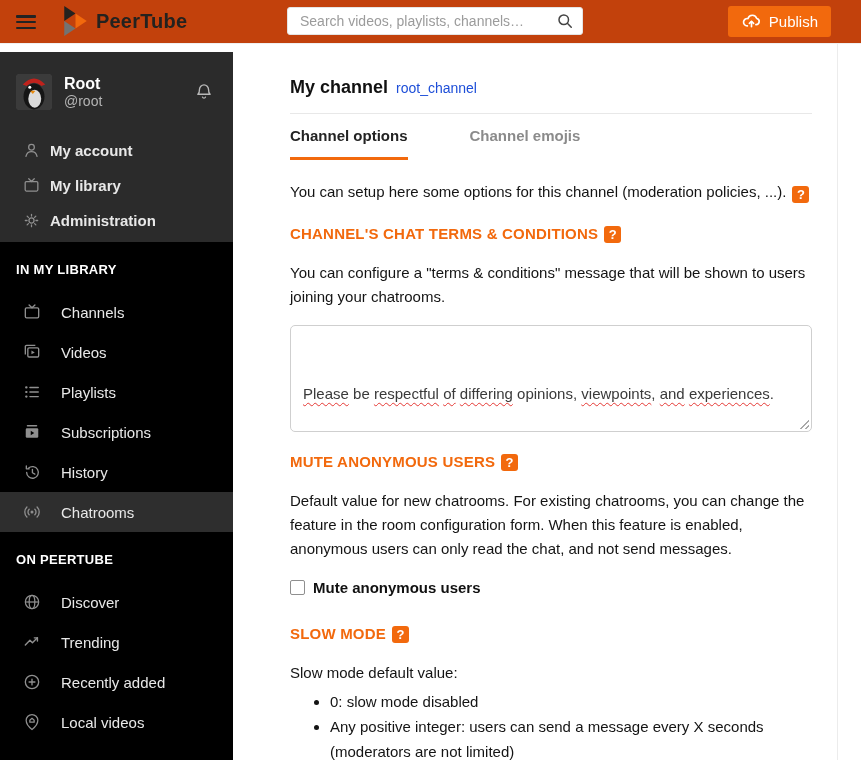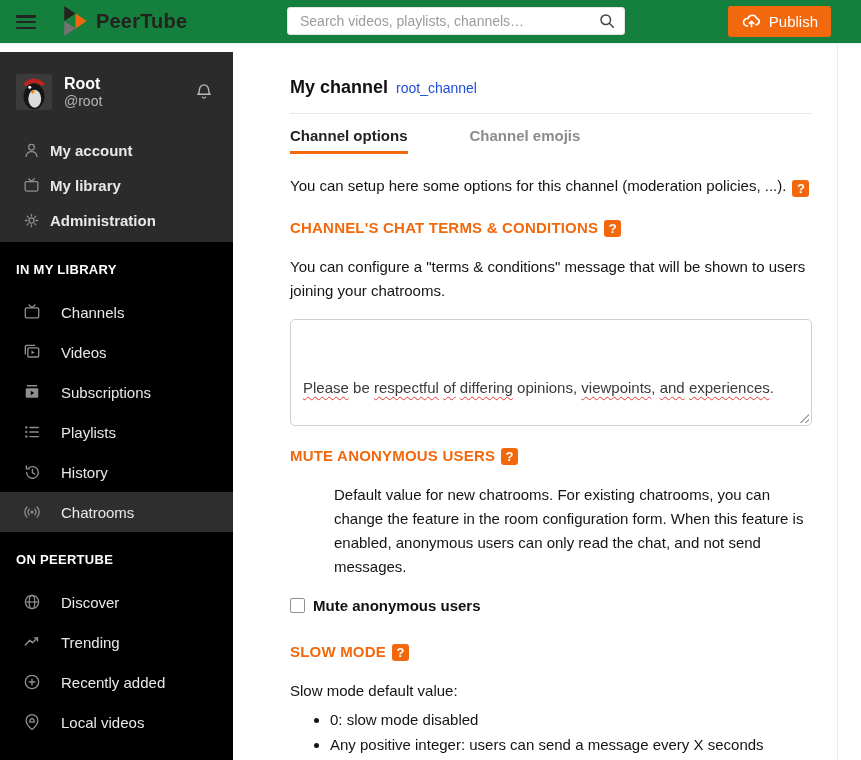--- a/index.html
+++ b/index.html
@@ -1,27 +1,27 @@
 <!DOCTYPE html>
 <html><head>
 <meta charset="utf-8">
 <style>
   * { box-sizing: border-box; margin: 0; padding: 0; }
   html,body { width:861px; height:760px; overflow:hidden; background:#fff;
     font-family:"Liberation Sans", sans-serif; color:#141414; }
 
   
-  .topbar { position:fixed; top:0; left:0; width:861px; height:44px; background:#15803d;
+  .topbar { position:fixed; top:0; left:0; width:861px; height:44px; background:#c2410c;
     border-bottom:1px solid #f0f0f0; z-index:20; }
   .hamburger { position:absolute; left:16px; top:12px; width:22px; height:20px;
     background:none; border:none; cursor:pointer; }
   .hamburger i { display:block; width:20px; height:2.5px; background:#232323; margin:3.2px 0; border-radius:1px; }
   .brand { position:absolute; left:64px; top:6px; display:flex; align-items:center; gap:9px; cursor:pointer; }
   .brand-text { font-size:20px; font-weight:700; color:#24221f; letter-spacing:.2px; }
-  .searchbox { position:absolute; left:287px; top:7px; width:338px; height:28px;border-radius:6px; }
+  .searchbox { position:absolute; left:287px; top:7px; width:296px; height:28px;border-radius:6px; }
   .searchbox input { width:100%; height:100%; border:1px solid #e4e4e4; border-radius:3px;
     padding:0 32px 0 12px; font-size:14px; color:#333; font-family:inherit; outline:none; }
   .searchbox input::placeholder { color:#9b9b9b; }
   .searchbox .mag { position:absolute; right:8px; top:4px; color:#444; cursor:pointer; }
   .publish-btn { position:absolute; right:30px; top:6px; height:31px; padding:0 13px;
     background:#f2690d; color:#fff; border:none; border-radius:3px; font-size:15px;
     font-weight:400; font-family:inherit; display:flex; align-items:center; gap:7px; cursor:pointer; }
 
   
   .sidebar { position:fixed; left:0; top:52px; width:233px; height:716px; background:#000;
@@ -47,32 +47,32 @@
   .side-item.stub { margin-top:12px; }
 
   
   .main { position:fixed; left:233px; top:44px; width:604px; height:716px; background:#fff;
     padding:33px 25px 0 57px; overflow:hidden; }
   .page-head { display:flex; align-items:baseline; gap:8px; }
   .page-title { font-size:18px; font-weight:700; color:#111; }
   .page-sub { font-size:14px; color:#1d4ed8; }
   .divider { border:none; border-top:1px solid #e8e8e8; margin-top:15px; }
   .tabs { display:flex; gap:62px; margin-top:13px; }
-  .tab { font-size:15px; padding-bottom:7px; cursor:pointer; border-bottom:3px solid transparent; }
+  .tab { font-size:15px; padding-bottom:13px; cursor:pointer; border-bottom:3px solid transparent; }
   .tab.active { font-weight:700; color:#232323; border-bottom-color:#f2690d; }
   .tab.inactive { font-weight:600; color:#8b8b8b; }
   .para { font-size:15px; line-height:24px; color:#141414; }
   .intro { margin-top:20px; }
   .help-badge { display:inline-block; width:17px; height:17px; line-height:17px; text-align:center;
     background:#f2690d; color:#fff; font-size:13px; font-weight:700; border-radius:3px;
     margin-left:6px; vertical-align:-2px; cursor:pointer; }
   .sec-h { margin-top:19px; font-size:15px; font-weight:700; color:#f2690d; letter-spacing:.2px; }
   .sec-h .ht { vertical-align:middle;text-align:center; }
   .terms-desc { margin-top:18px; }
-  .mute-desc { margin-top:18px;margin-left:44px; }
+  .mute-desc { margin-top:18px; }
   .fake-textarea { position:relative; margin-top:16px; width:522px; height:107px;
     border:1px solid #cfcfcf; border-radius:5px; padding:8px 12px; font-size:15px;
     line-height:24px; color:#3a3a3a; overflow:hidden; white-space:pre-wrap; cursor:text; }
   .fake-textarea::after { content:""; position:absolute; right:2px; bottom:2px; width:11px; height:11px;
     background:repeating-linear-gradient(-45deg, transparent 0 2px, #a9a9a9 2px 3.2px);
     clip-path:polygon(100% 0, 100% 100%, 0 100%); }
   .wavy { text-decoration:underline; text-decoration-style:wavy; text-decoration-color:#e53935;
     text-decoration-thickness:1px; text-underline-offset:3px; }
   .check-row { margin-top:18px; display:flex; align-items:center; }
   .checkbox { width:15px; height:15px; border:1.6px solid #8f8f8f; border-radius:2px;
@@ -200,36 +200,36 @@
         <svg width="20" height="20" viewBox="0 0 24 24" fill="none" stroke="currentColor" stroke-width="1.6" stroke-linejoin="round">
           <rect x="7" y="7" width="13" height="11" rx="1.5"></rect>
           <path d="M4 15V5.5A1.5 1.5 0 0 1 5.5 4H16"></path>
           <path d="M11.3 10.2l4 2.3-4 2.3z" fill="currentColor" stroke="none"></path>
         </svg>
       </span>
       <span class="lbl">Videos</span>
     </div>
     <div class="side-item">
       <span class="ic">
+        <svg width="20" height="20" viewBox="0 0 24 24" fill="none" stroke="currentColor" stroke-width="1.7" stroke-linecap="round">
+          <path d="M9.5 6.5h10M9.5 12h10M9.5 17.5h10"></path>
+          <path d="M5 6.5h.4M5 12h.4M5 17.5h.4" stroke-width="2.6"></path>
+        </svg>
+      </span>
+      <span class="lbl">Playlists</span>
+    </div>
+    <div class="side-item">
+      <span class="ic">
         <svg width="20" height="20" viewBox="0 0 24 24" fill="none" stroke="currentColor" stroke-width="1.6" stroke-linecap="round">
           <path d="M6.5 4.5h11"></path>
           <rect x="4.5" y="7.5" width="15" height="11.5" rx="1.5" fill="currentColor" stroke="none"></rect>
           <path d="M10.5 10.4l4.2 2.8-4.2 2.8z" fill="#000" stroke="none"></path>
         </svg>
       </span>
       <span class="lbl">Subscriptions</span>
-    </div>
-    <div class="side-item">
-      <span class="ic">
-        <svg width="20" height="20" viewBox="0 0 24 24" fill="none" stroke="currentColor" stroke-width="1.7" stroke-linecap="round">
-          <path d="M9.5 6.5h10M9.5 12h10M9.5 17.5h10"></path>
-          <path d="M5 6.5h.4M5 12h.4M5 17.5h.4" stroke-width="2.6"></path>
-        </svg>
-      </span>
-      <span class="lbl">Playlists</span>
     </div>
     <div class="side-item">
       <span class="ic">
         <svg width="20" height="20" viewBox="0 0 24 24" fill="none" stroke="currentColor" stroke-width="1.6" stroke-linecap="round" stroke-linejoin="round">
           <path d="M5.6 12.5a7 7 0 1 0 2.1-5"></path>
           <path d="M5.2 4.8v3.4h3.4"></path>
           <path d="M12.5 8.8v4.1l2.9 1.6"></path>
         </svg>
       </span>
       <span class="lbl">History</span>

